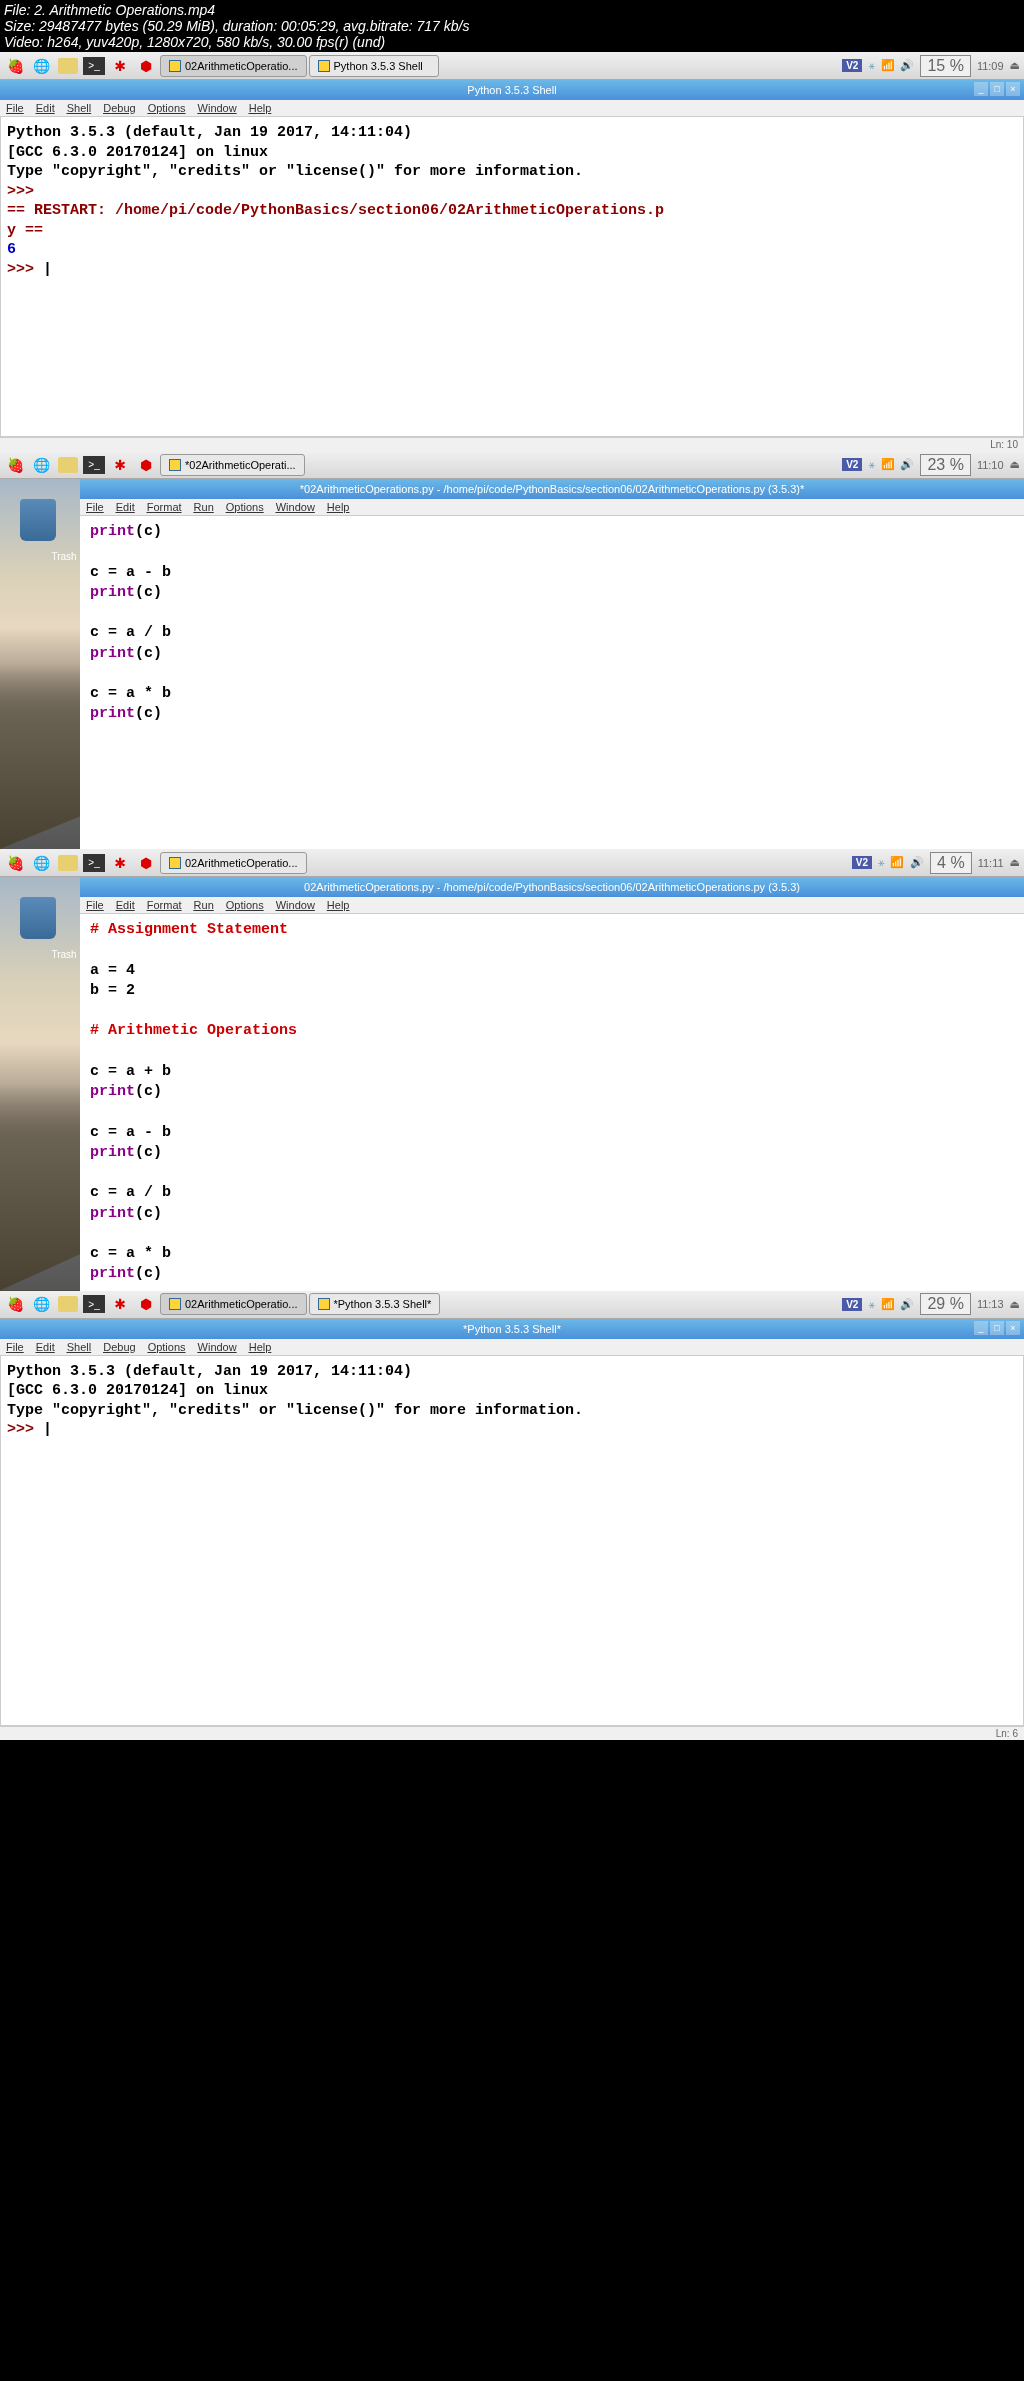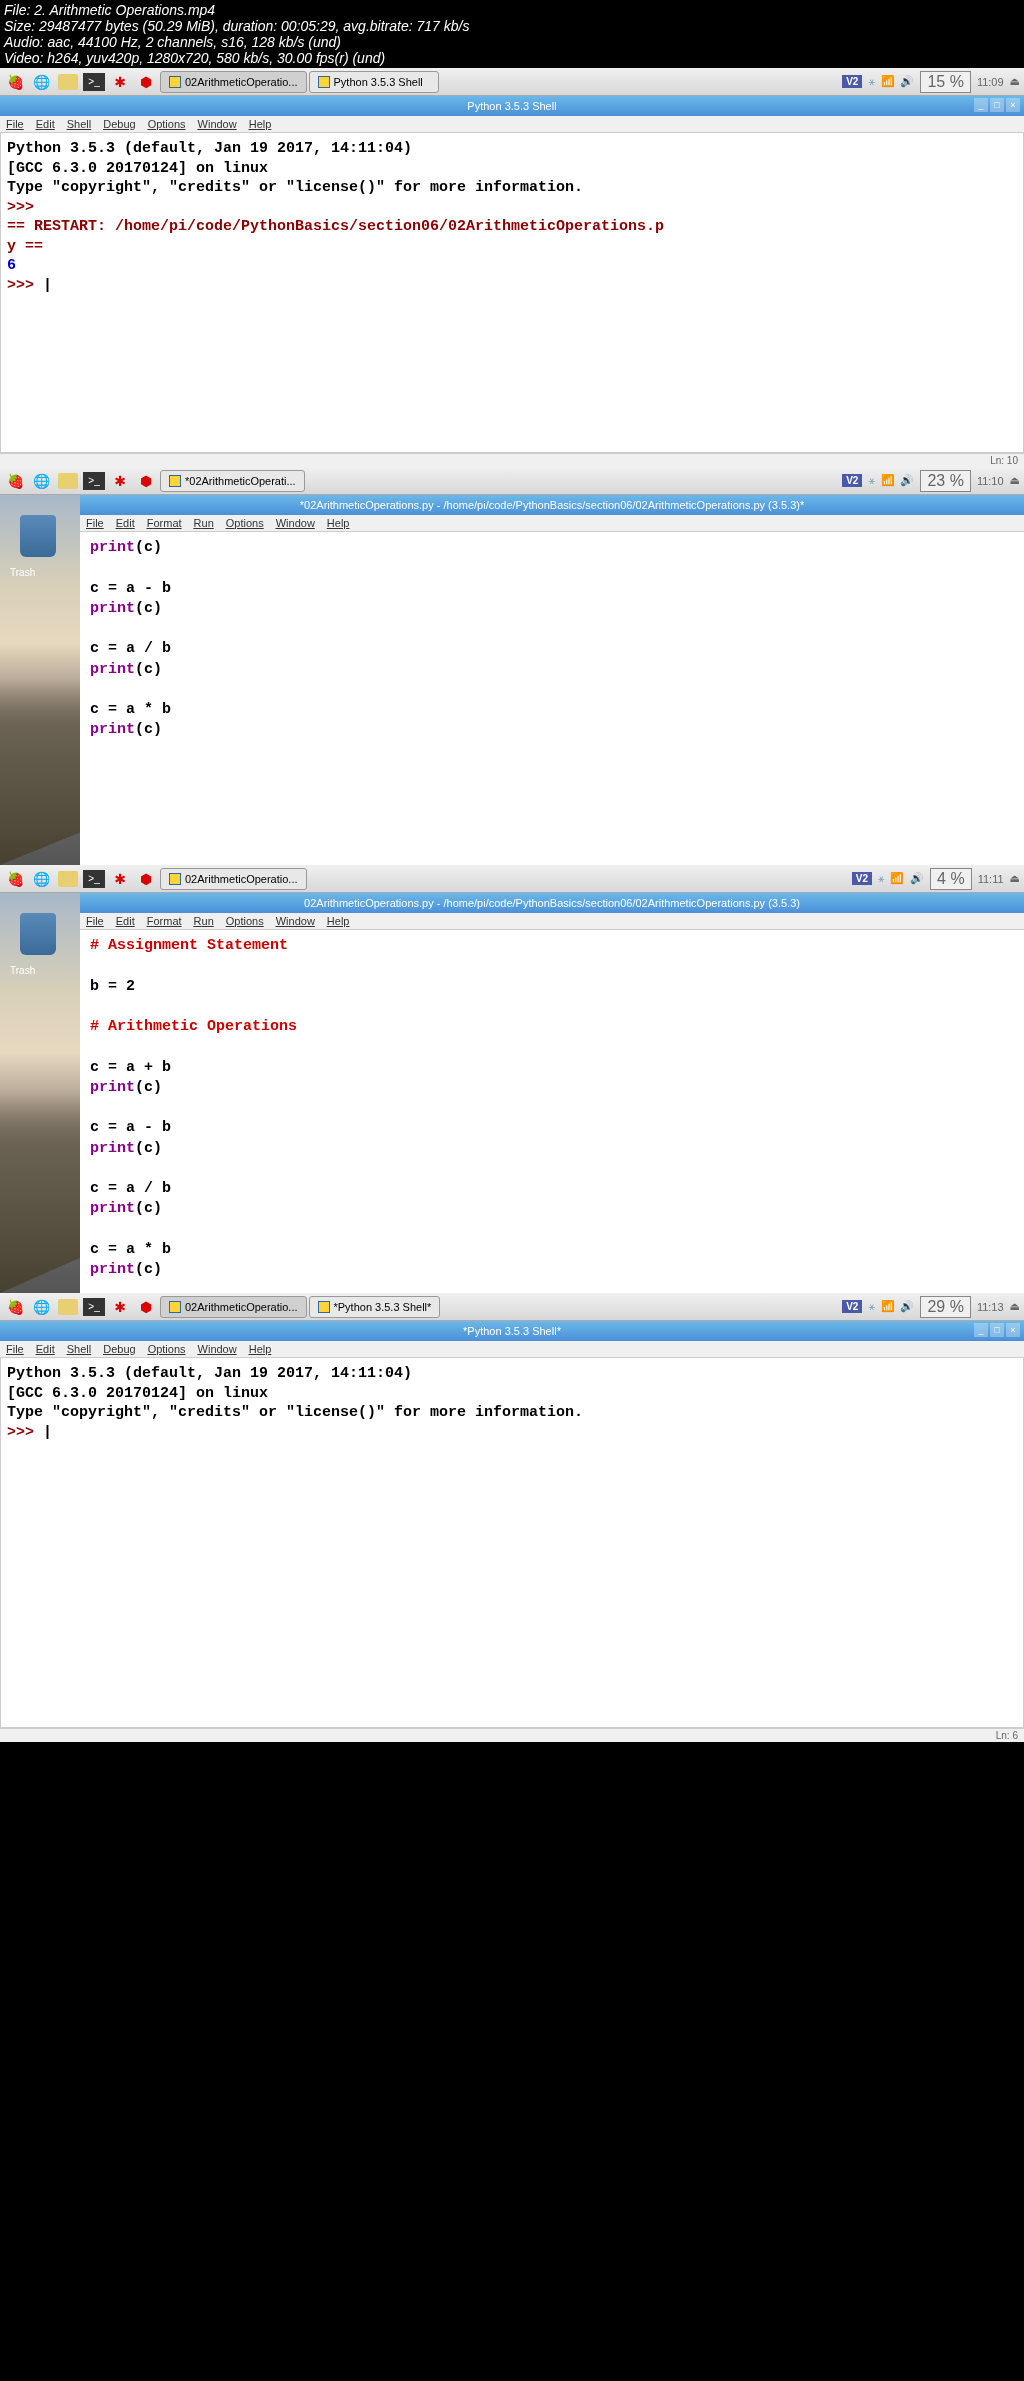--- a/index.html
+++ b/index.html
@@ -27,34 +27,33 @@
 .menubar .menu-item::first-letter { text-decoration: underline; }
 .shell-content { background: #fff; padding: 6px; font-family: 'Courier New', monospace; font-size: 15px; font-weight: bold; line-height: 1.3; min-height: 320px; border: 1px solid #ccc; border-top: none; position: relative; }
 .shell-footer { background: #f0f0f0; font-size: 10px; text-align: right; padding: 1px 6px; color: #666; border-top: 1px solid #ccc; }
 .prompt { color: #8b0000; }
 .output-num { color: #0000cd; }
 .restart-line { color: #8b0000; }
 .desktop { display: flex; min-height: 370px; background: linear-gradient(to bottom, #a8b8c8 0%, #d8d0b8 25%, #e8d8c0 40%, #5a5048 70%, #3a3028 100%); position: relative; }
 .desktop::before { content: ''; position: absolute; bottom: 0; left: 0; right: 0; height: 50%; background: linear-gradient(to bottom, transparent 0%, #686050 30%, #484030 100%); }
 .desktop-road { position: absolute; bottom: 0; left: 0; right: 0; height: 45%; background: linear-gradient(to bottom, #888 0%, #555 100%); clip-path: polygon(40% 0, 60% 0, 100% 100%, 0 100%); }
 .trash-icon { width: 36px; height: 42px; background: linear-gradient(#5a8ab8, #3a6a98); border-radius: 4px 4px 6px 6px; margin: 10px; position: relative; z-index: 2; }
-.trash-label { color: #fff; font-size: 10px; margin-top: 2px; }
+.trash-label { color: #fff; font-size: 10px; text-align: center; margin-top: 2px; }
 .editor-window { flex: 1; margin-left: 80px; background: #fff; position: relative; z-index: 2; }
 .editor-content { background: #fff; padding: 6px 10px; font-family: 'Courier New', monospace; font-size: 15px; font-weight: bold; line-height: 1.35; min-height: 300px; }
 .kw-print { color: #8b008b; }
 .kw-comment { color: #c00; }
 .desktop-icons { width: 108px; position: absolute; top: 10px; left: 10px; z-index: 3; }
 </style>
 </head>
 <body>
 
 <div class="header-text">
   <div>File: 2. Arithmetic Operations.mp4</div>
   <div>Size: 29487477 bytes (50.29 MiB), duration: 00:05:29, avg.bitrate: 717 kb/s</div>
-  <div>Audio: aac, 44100 Hz, 2 channels, s16, 128 kb/s (und)</div>
   <div>Video: h264, yuv420p, 1280x720, 580 kb/s, 30.00 fps(r) (und)</div>
 </div>
 
 <div class="screenshot">
   <div class="taskbar">
     <div class="tb-icon tb-raspberry">🍓</div>
     <div class="tb-icon tb-globe">🌐</div>
     <div class="tb-icon">
         <div class="tb-folder"></div>
       </div>
@@ -209,20 +208,21 @@
         <span class="menu-item">Edit</span>
         <span class="menu-item">Format</span>
         <span class="menu-item">Run</span>
         <span class="menu-item">Options</span>
         <span class="menu-item">Window</span>
         <span class="menu-item">Help</span>
       </div>
       <div class="editor-content" style="min-height:340px">
         <div class="kw-comment"># Assignment Statement</div>
         <br>
+        <div>a = 4</div>
         <div>b = 2</div>
         <br>
         <div class="kw-comment"># Arithmetic Operations</div>
         <br>
         <div>c = a + b</div>
         <div><span class="kw-print">print</span><span>(c)</span></div>
         <br>
         <div>c = a - b</div>
         <div><span class="kw-print">print</span><span>(c)</span></div>
         <br>

